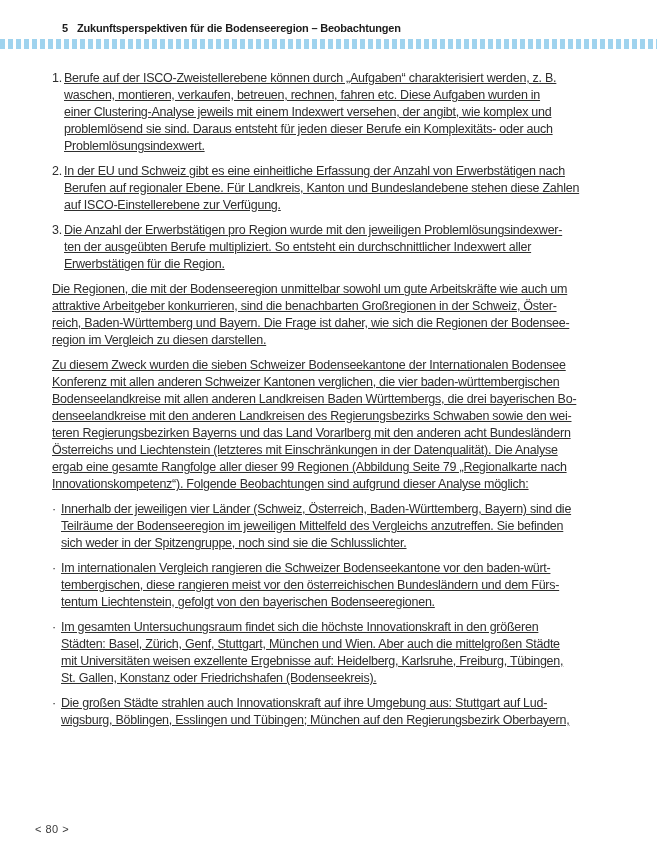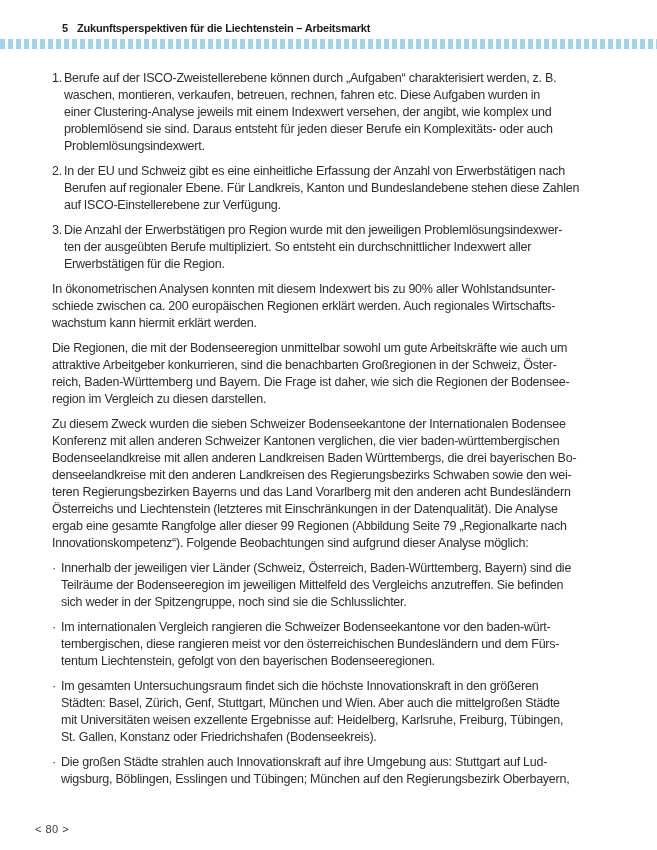--- a/index.html
+++ b/index.html
@@ -43,56 +43,53 @@
     top: 70px; left: 52px;
     width: 566px;
     font-size: 12.5px;
     line-height: 17px;
     letter-spacing: -0.25px;
   }
   .block { display: flex; margin-bottom: 8px; }
   .block .marker { flex: 0 0 auto; }
   .block.numbered .marker { width: 12px; }
   .block.bullet .marker { width: 9px; }
-  .block .text { flex: 1 1 auto; }
+  .block .text { flex: 1 1 auto; text-decoration: underline; }
   .footer {
     position: absolute;
     top: 823px; left: 35px;
     font-size: 11px;
     letter-spacing: 0.5px;
     color: #3a3a3a;
   }
 </style>
 </head>
 <body>
 
 <div class="page">
 
   <div class="header">
     <span class="chapter-num">5</span>
-    <span class="chapter-title">Zukunftsperspektiven für die Liechtenstein – Arbeitsmarkt</span>
+    <span class="chapter-title">Zukunftsperspektiven für die Bodenseeregion – Beobachtungen</span>
   </div>
 
   <div class="stripe"></div>
 
   <div class="content">
       <div class="block numbered">
         <span class="marker">1.</span>
         <div class="text">Berufe auf der ISCO-Zweistellerebene können durch „Aufgaben“ charakterisiert werden, z. B.<br>waschen, montieren, verkaufen, betreuen, rechnen, fahren etc. Diese Aufgaben wurden in<br>einer Clustering-Analyse jeweils mit einem Indexwert versehen, der angibt, wie komplex und<br>problemlösend sie sind. Daraus entsteht für jeden dieser Berufe ein Komplexitäts- oder auch<br>Problemlösungsindexwert.</div>
       </div>
       <div class="block numbered">
         <span class="marker">2.</span>
         <div class="text">In der EU und Schweiz gibt es eine einheitliche Erfassung der Anzahl von Erwerbstätigen nach<br>Berufen auf regionaler Ebene. Für Landkreis, Kanton und Bundeslandebene stehen diese Zahlen<br>auf ISCO-Einstellerebene zur Verfügung.</div>
       </div>
       <div class="block numbered">
         <span class="marker">3.</span>
         <div class="text">Die Anzahl der Erwerbstätigen pro Region wurde mit den jeweiligen Problemlösungsindexwer-<br>ten der ausgeübten Berufe multipliziert. So entsteht ein durchschnittlicher Indexwert aller<br>Erwerbstätigen für die Region.</div>
-      </div>
-      <div class="block paragraph">
-        <div class="text">In ökonometrischen Analysen konnten mit diesem Indexwert bis zu 90% aller Wohlstandsunter-<br>schiede zwischen ca. 200 europäischen Regionen erklärt werden. Auch regionales Wirtschafts-<br>wachstum kann hiermit erklärt werden.</div>
       </div>
       <div class="block paragraph">
         <div class="text">Die Regionen, die mit der Bodenseeregion unmittelbar sowohl um gute Arbeitskräfte wie auch um<br>attraktive Arbeitgeber konkurrieren, sind die benachbarten Großregionen in der Schweiz, Öster-<br>reich, Baden-Württemberg und Bayern. Die Frage ist daher, wie sich die Regionen der Bodensee-<br>region im Vergleich zu diesen darstellen.</div>
       </div>
       <div class="block paragraph">
         <div class="text">Zu diesem Zweck wurden die sieben Schweizer Bodenseekantone der Internationalen Bodensee<br>Konferenz mit allen anderen Schweizer Kantonen verglichen, die vier baden-württembergischen<br>Bodenseelandkreise mit allen anderen Landkreisen Baden Württembergs, die drei bayerischen Bo-<br>denseelandkreise mit den anderen Landkreisen des Regierungsbezirks Schwaben sowie den wei-<br>teren Regierungsbezirken Bayerns und das Land Vorarlberg mit den anderen acht Bundesländern<br>Österreichs und Liechtenstein (letzteres mit Einschränkungen in der Datenqualität). Die Analyse<br>ergab eine gesamte Rangfolge aller dieser 99 Regionen (Abbildung Seite 79 „Regionalkarte nach<br>Innovationskompetenz“). Folgende Beobachtungen sind aufgrund dieser Analyse möglich:</div>
       </div>
       <div class="block bullet">
         <span class="marker">·</span>
         <div class="text">Innerhalb der jeweiligen vier Länder (Schweiz, Österreich, Baden-Württemberg, Bayern) sind die<br>Teilräume der Bodenseeregion im jeweiligen Mittelfeld des Vergleichs anzutreffen. Sie befinden<br>sich weder in der Spitzengruppe, noch sind sie die Schlusslichter.</div>

